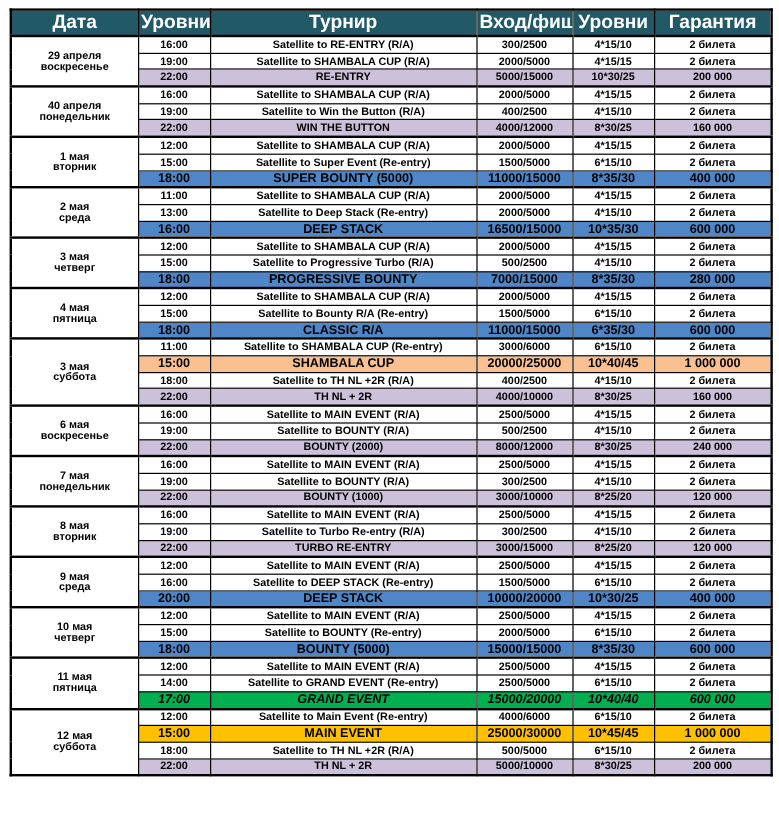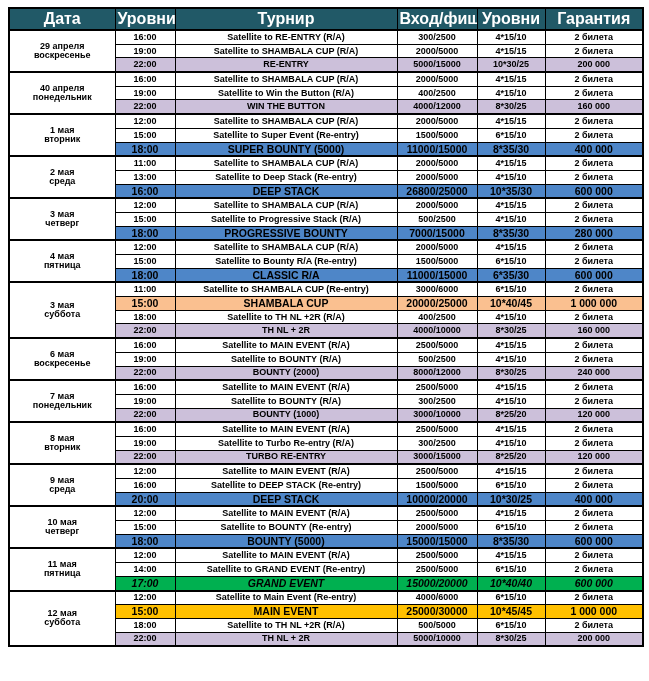--- a/index.html
+++ b/index.html
@@ -155,38 +155,38 @@
       <tr>
         <td class="c-time s-plain">13:00</td>
         <td class="c-tournament s-plain">Satellite to Deep Stack (Re-entry)</td>
         <td class="c-entry s-plain">2000/5000</td>
         <td class="c-levels s-plain">4*15/10</td>
         <td class="c-guarantee s-plain">2 билета</td>
       </tr>
       <tr>
         <td class="c-time s-blue">16:00</td>
         <td class="c-tournament s-blue">DEEP STACK</td>
-        <td class="c-entry s-blue">26800/25000</td>
+        <td class="c-entry s-blue">16500/15000</td>
         <td class="c-levels s-blue">10*35/30</td>
         <td class="c-guarantee s-blue">600 000</td>
       </tr>
       <tr class="day-start">
         <td rowspan="3" class="date-cell">
           <div>3 мая</div>
           <div>четверг</div>
         </td>
         <td class="c-time s-plain">12:00</td>
         <td class="c-tournament s-plain">Satellite to SHAMBALA CUP (R/A)</td>
         <td class="c-entry s-plain">2000/5000</td>
         <td class="c-levels s-plain">4*15/15</td>
         <td class="c-guarantee s-plain">2 билета</td>
       </tr>
       <tr>
         <td class="c-time s-plain">15:00</td>
-        <td class="c-tournament s-plain">Satellite to Progressive Stack (R/A)</td>
+        <td class="c-tournament s-plain">Satellite to Progressive Turbo (R/A)</td>
         <td class="c-entry s-plain">500/2500</td>
         <td class="c-levels s-plain">4*15/10</td>
         <td class="c-guarantee s-plain">2 билета</td>
       </tr>
       <tr>
         <td class="c-time s-blue">18:00</td>
         <td class="c-tournament s-blue">PROGRESSIVE BOUNTY</td>
         <td class="c-entry s-blue">7000/15000</td>
         <td class="c-levels s-blue">8*35/30</td>
         <td class="c-guarantee s-blue">280 000</td>

